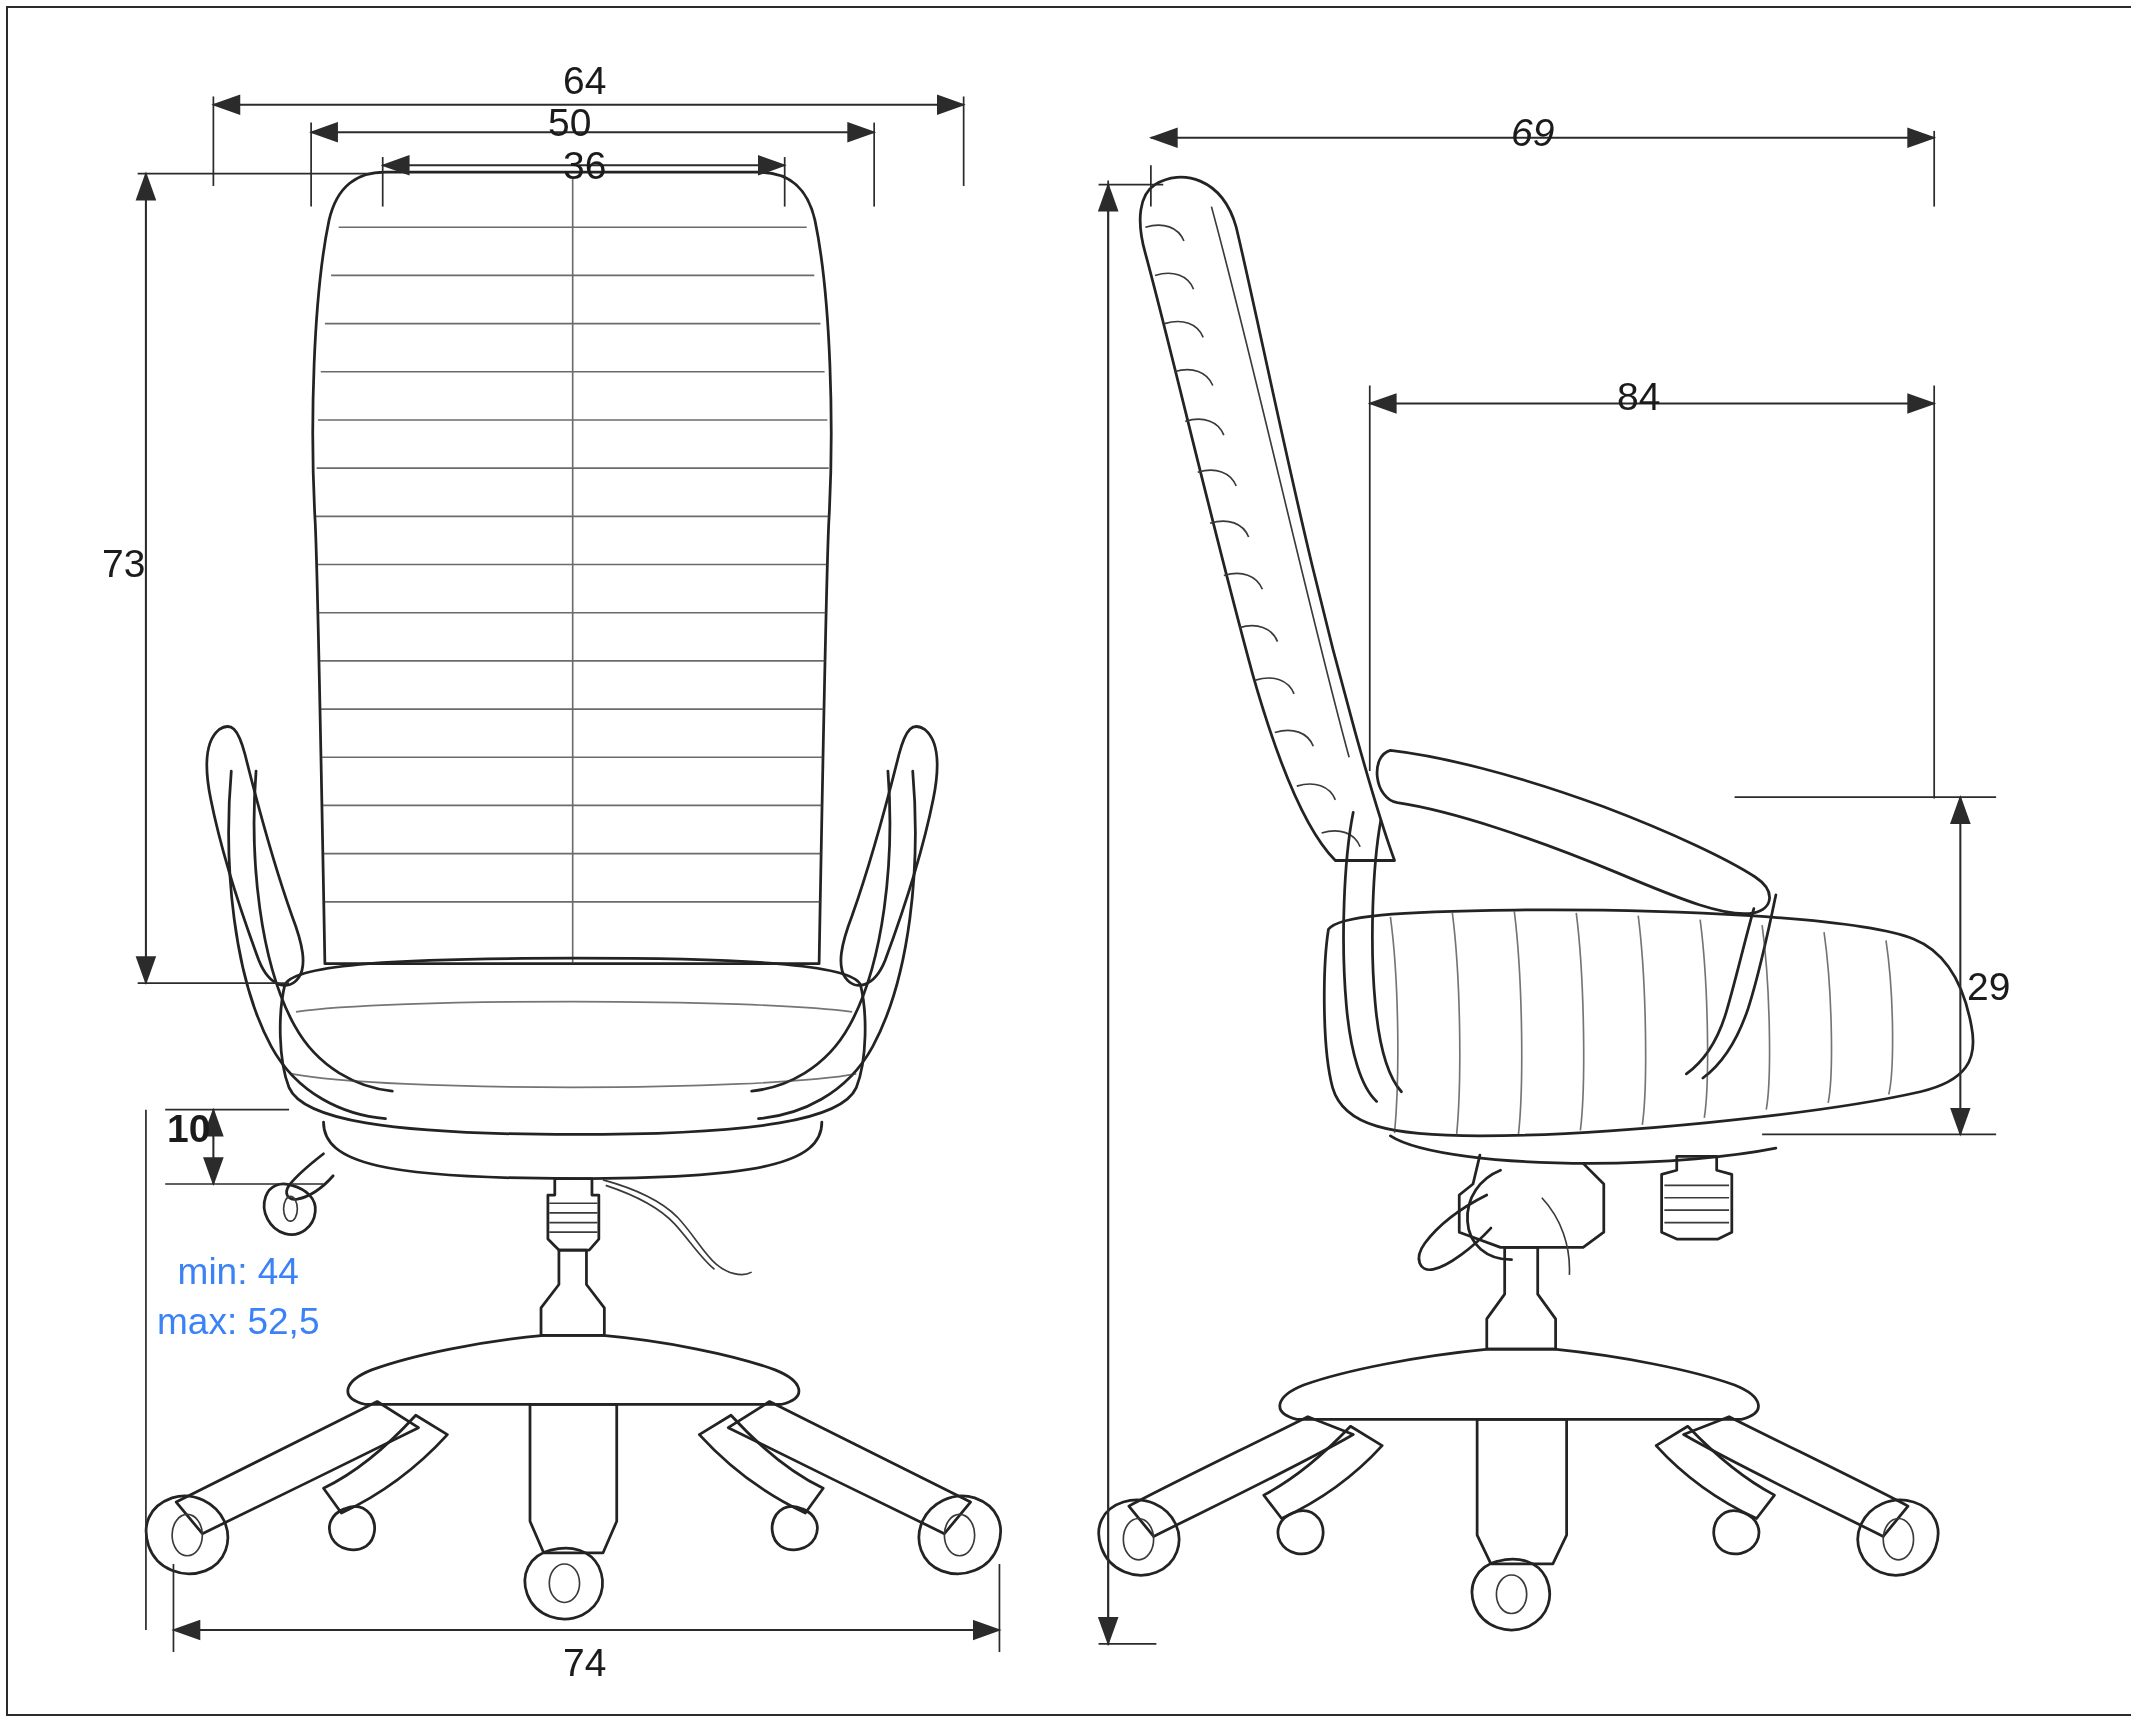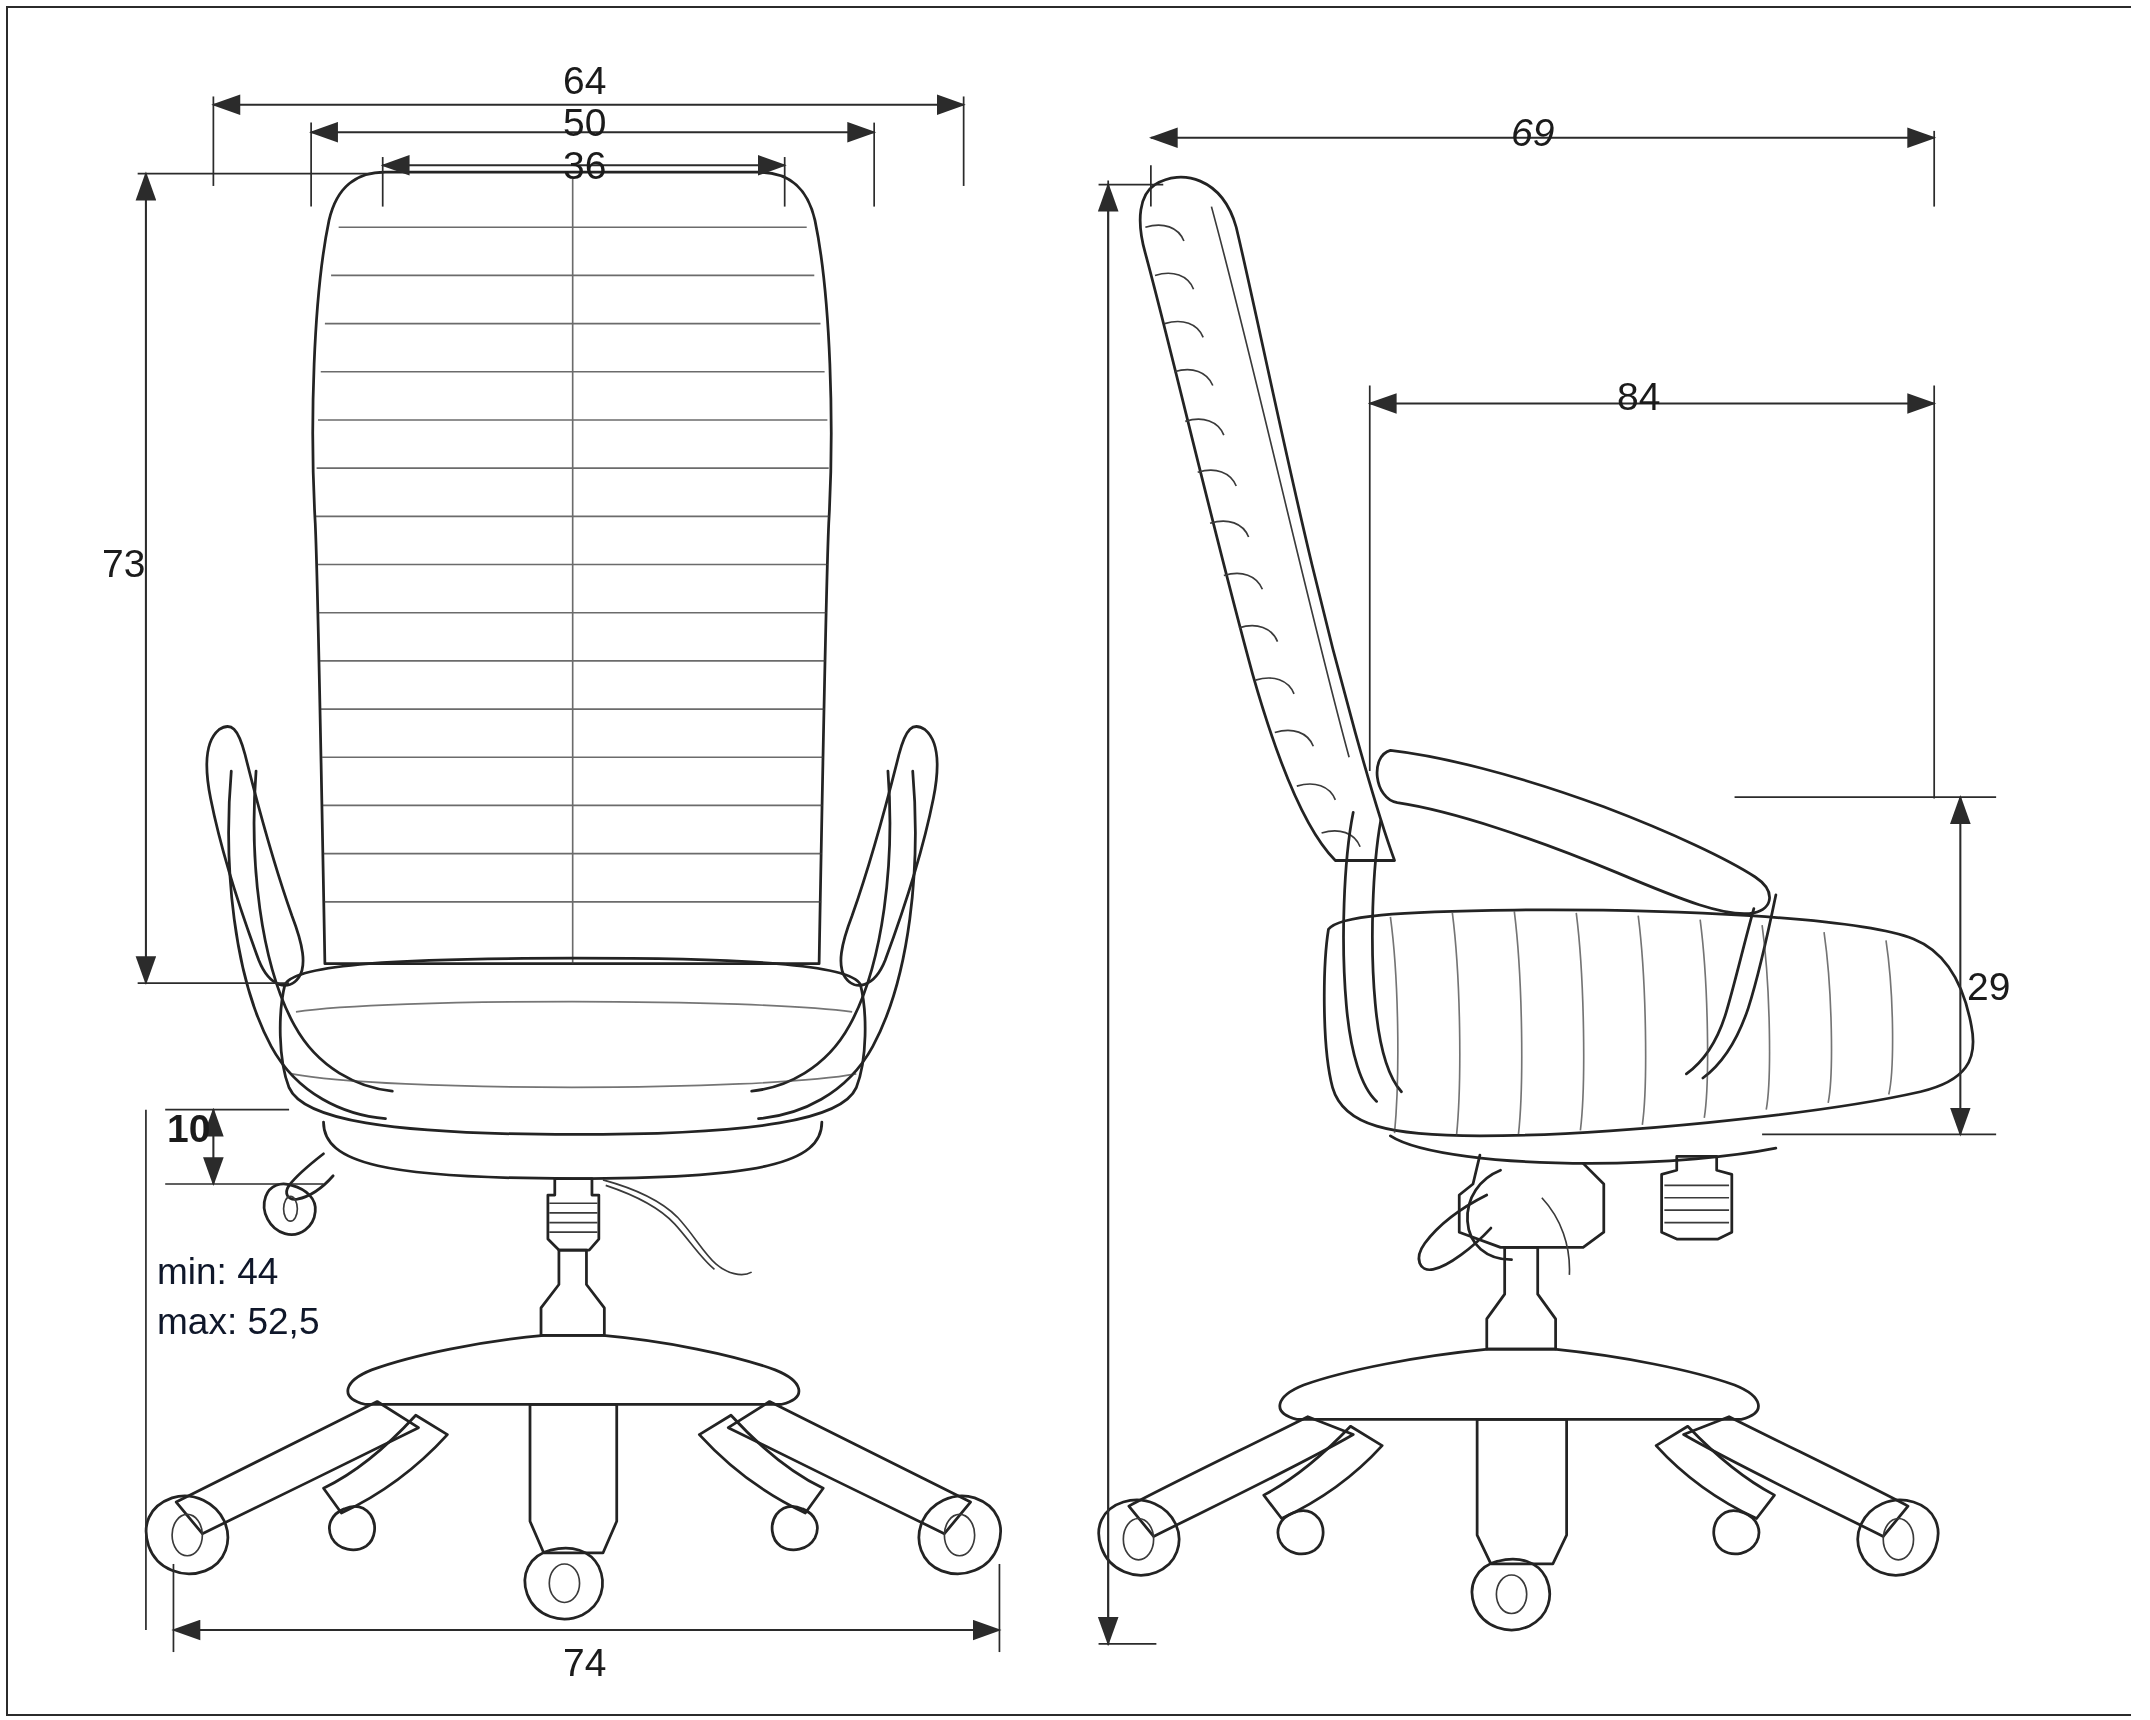--- a/index.html
+++ b/index.html
@@ -1,21 +1,21 @@
 <!DOCTYPE html>
 <html style="font-size:11px"><head>
 <meta charset="utf-8">
 <style>
   html,body{margin:0;padding:0;background:#ffffff;}
   body{font-family:"Liberation Sans", sans-serif;}
   .page{position:relative;width:2131px;height:1721px;background:#fff;overflow:hidden;}
   .frame{position:absolute;left:5.5px;top:5.5px;width:2140px;height:1710px;border:2.1px solid #2b2b2b;box-sizing:border-box;}
   .dimtext{position:absolute;color:#1b1b1b;font-size:36px;line-height:1;white-space:nowrap;}
   .dimtext.big{font-size:39px;}
-  .rangetext{position:absolute;color:#0f172a;font-size:37px;line-height:1.35;white-space:nowrap;}
+  .rangetext{position:absolute;color:#3b82f6;font-size:37px;line-height:1.35;white-space:nowrap;text-align:center;}
   svg.overlay{position:absolute;left:0;top:0;width:2151px;height:1721px;}
   .ln{stroke:#2b2b2b;stroke-width:3;fill:none;}
   .ext{stroke:#2b2b2b;stroke-width:2.5;fill:none;}
   .chairline{stroke:#232323;stroke-width:4;fill:none;stroke-linejoin:round;stroke-linecap:round;}
   .chairthin{stroke:#3a3a3a;stroke-width:2.4;fill:none;}
 </style>
 </head>
 <body>
 
 <div class="page">
@@ -253,21 +253,21 @@
       <path class="ext" d="M2560,1648 H2900"></path>
 
       <path class="ext" d="M1610,262 V2390"></path>
       <path class="ln" marker-start="url(#ahs)" marker-end="url(#ah)" d="M1610,268 V2388"></path>
       <path class="ext" d="M1596,268 H1690"></path>
       <path class="ext" d="M1596,2388 H1680"></path>
     </g>
   </svg>
 
   <div class="dimtext big" style="left:563px; top:61px;">64</div>
-  <div class="dimtext big" style="left:563px; top:103px;">50</div>
+  <div class="dimtext big" style="left:548px; top:103px;">50</div>
   <div class="dimtext big" style="left:563px; top:146px;">36</div>
   <div class="dimtext big" style="left:102px; top:544px;">73</div>
   <div class="dimtext big" style="left:167px; top:1109px;font-weight:bold;">10</div>
   <div class="dimtext big" style="left:563px; top:1643px;">74</div>
 
   <div class="rangetext" style="left:157px; top:1247px;">
     <div>min: 44</div>
     <div>max: 52,5</div>
   </div>
 

